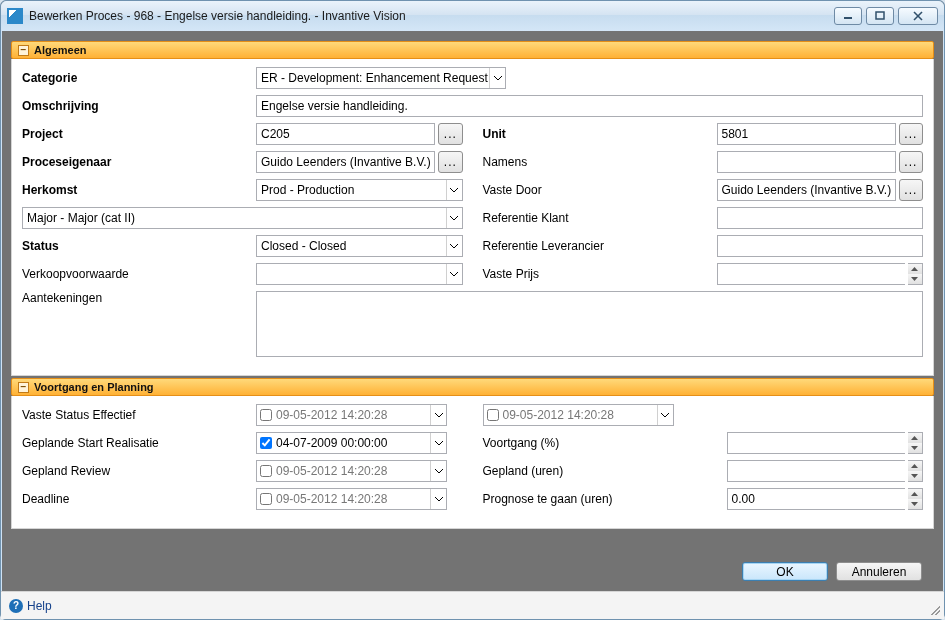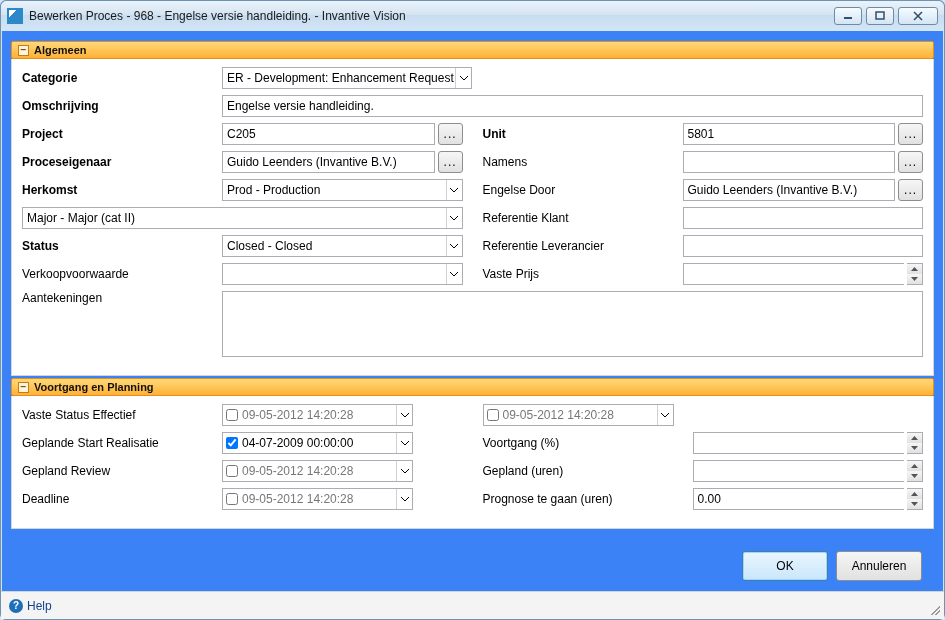--- a/index.html
+++ b/index.html
@@ -7,21 +7,21 @@
   font-family:"Segoe UI",Tahoma,Arial,sans-serif;
   font-size:12px;
   background:#d9e4ee;
   color:#000;
   width:945px;height:620px;
   overflow:hidden;
   position:relative;
 }
 .window{
   width:945px;height:620px;
-  background:#3b82f6;
+  background:#737373;
   border:1px solid #6f92af;
   border-radius:6px;
   box-shadow:inset 0 0 0 1px #cfe3f5;
   position:relative;
   display:flex;flex-direction:column;
 }
 .titlebar{
   height:30px;
   background:linear-gradient(#eaf3fb,#d5e4f2 45%,#c6dcef 46%,#d4e6f7);
   border-top-left-radius:6px;border-top-right-radius:6px;
@@ -73,21 +73,21 @@
   border:1px solid #c27b17;
   display:flex;align-items:center;justify-content:center;
   font-size:10px;line-height:1;color:#7a4a00;
 }
 .panel{
   border:1px solid #d5d5d5;
   border-top:none;
   padding:8px 10px 12px 10px;
   background:#fff;
 }
-.row{display:flex;align-items:center;margin-bottom:6px;}
+.row{display:flex;align-items:center;margin-bottom:6px;gap:34px;}
 .lbl{width:200px;font-size:12px;}
 .lbl.bold{font-weight:bold;}
 .field{flex:1;display:flex;align-items:center;gap:3px;}
 .ctrl{
   height:22px;
   border:1px solid #abadb3;
   background:#fff;
   font:inherit;
   padding:1px 4px;
   width:100%;
@@ -150,21 +150,21 @@
 .date-ctrl .combo-arrow{
   width:16px;height:100%;
   display:flex;align-items:center;justify-content:center;
   border-left:1px solid #d0d0d0;
 }
 .btnbar{
   display:flex;justify-content:flex-end;gap:8px;
   padding:10px 12px;
 }
 .btn{
-  width:86px;height:30px;
+  width:86px;height:19px;
   border:1px solid #8e8e8e;
   background:linear-gradient(#f6f6f6,#e1e1e1);
   border-radius:3px;
   font:inherit;
   text-align:center;
 }
 .btn.primary{
   border:1px solid #3c7fb1;
   box-shadow:inset 0 0 0 1px #a6d5f3;
   background:linear-gradient(#eaf6ff,#c9e6fb);
@@ -340,21 +340,21 @@
 
           <div class="row">
             <div class="lbl">Namens</div>
             <div class="field">
               <input class="ctrl" value="" style="">
               <button class="ellipsis-btn">...</button>
             </div>
           </div>
 
           <div class="row">
-            <div class="lbl">Engelse Door</div>
+            <div class="lbl">Vaste Door</div>
             <div class="field">
               <input class="ctrl" value="Guido Leenders (Invantive B.V.)" style="">
               <button class="ellipsis-btn">...</button>
             </div>
           </div>
 
           <div class="row">
             <div class="lbl">Referentie Klant</div>
             <div class="field">
               <input class="ctrl" value="" style="">

